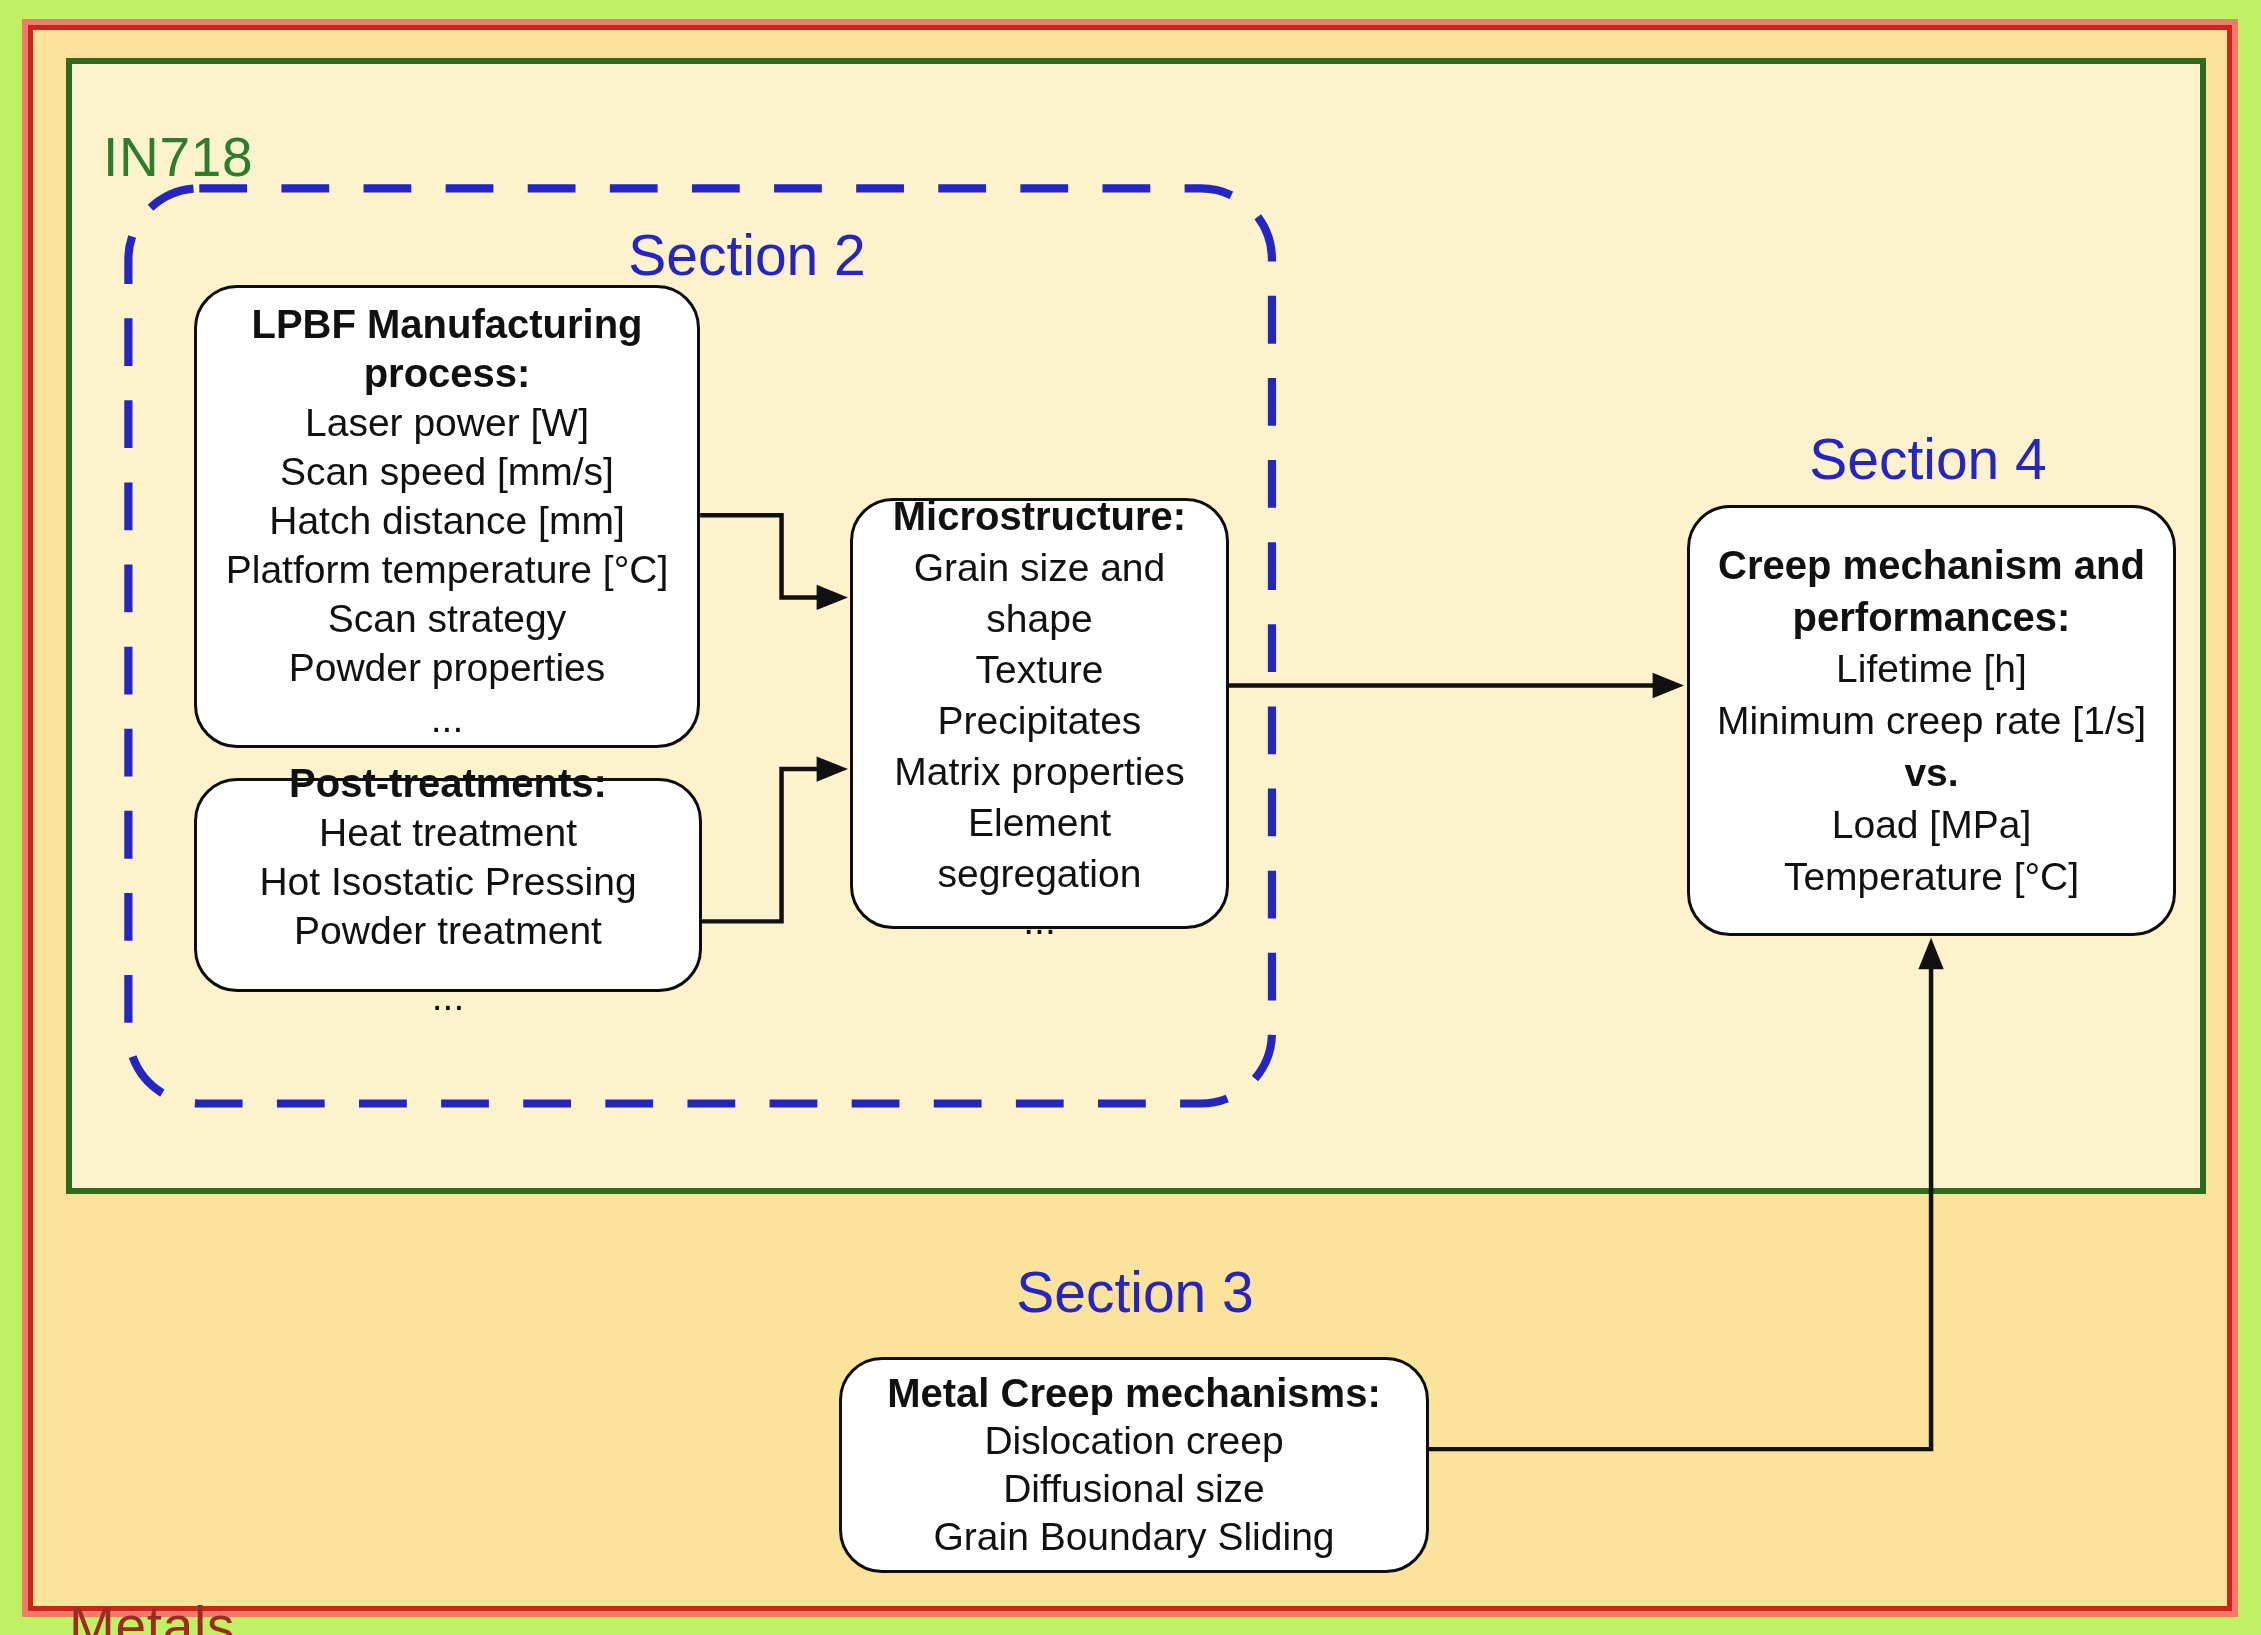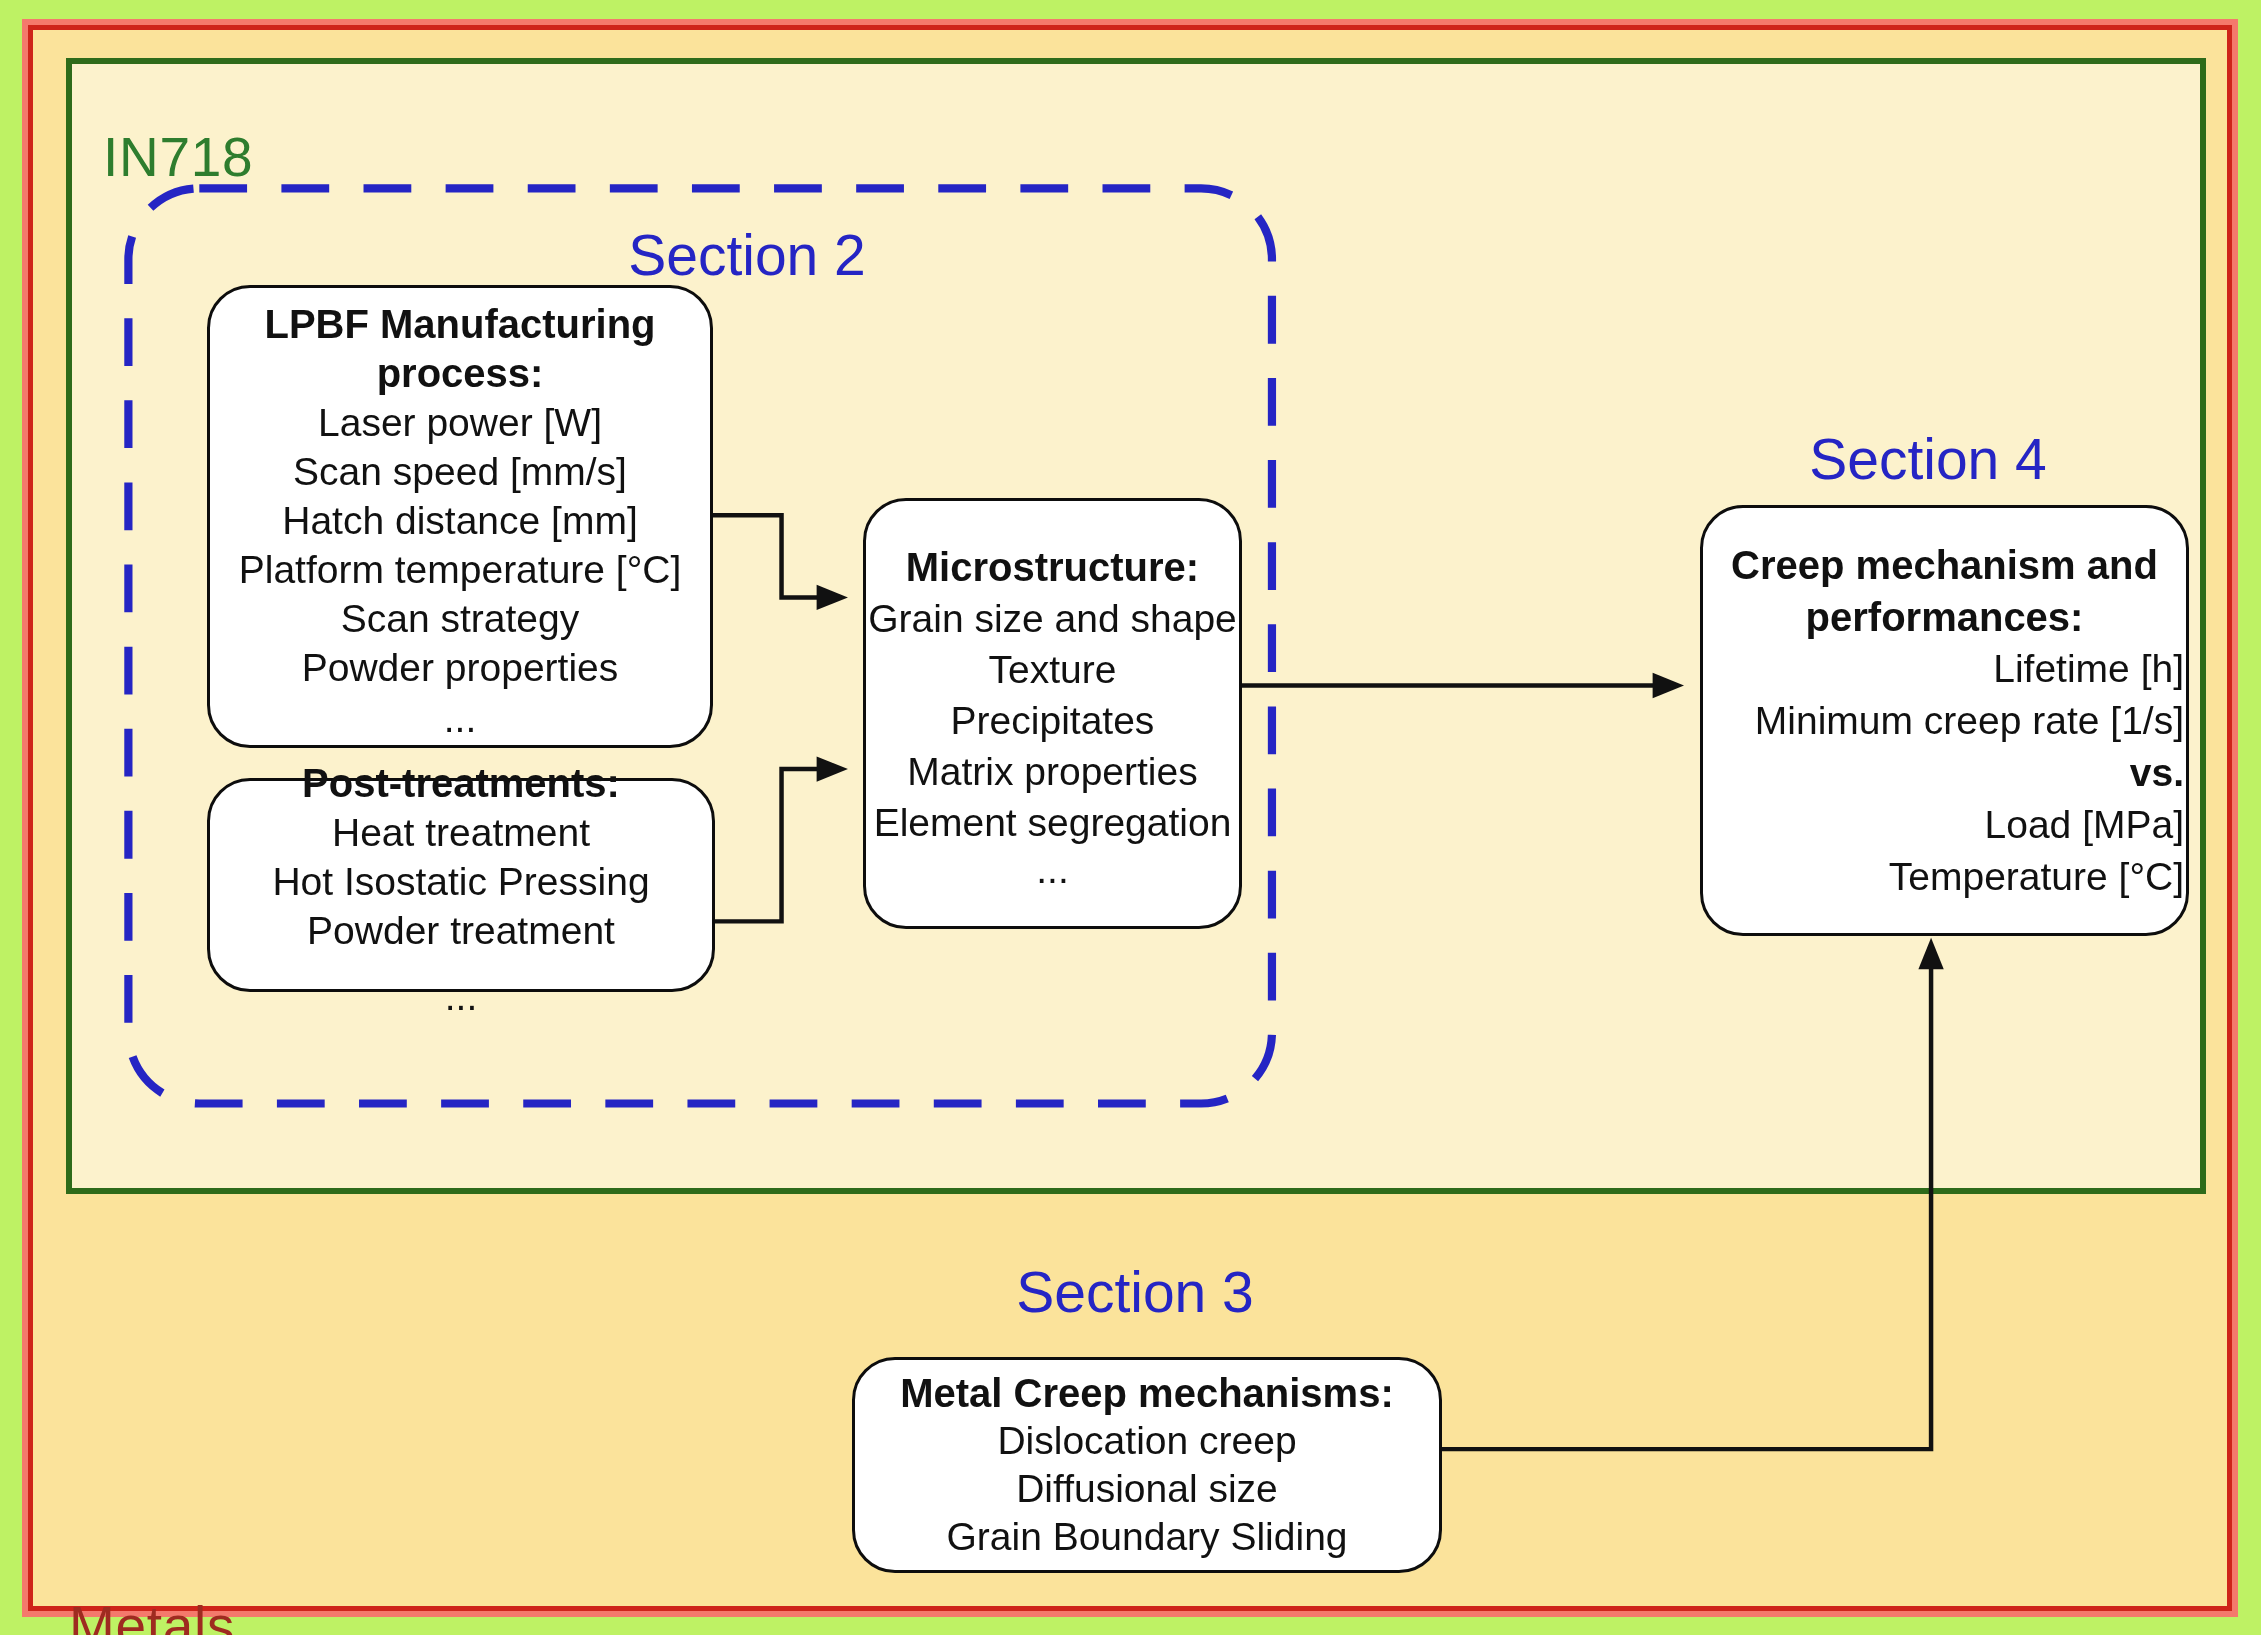--- a/index.html
+++ b/index.html
@@ -33,28 +33,28 @@
     position:absolute; z-index:4; font-size:57px; color:var(--blue);
     transform:translateX(-50%); white-space:nowrap;
   }
   .label-s2{left:747px; top:222px;}
   .label-s3{left:1135px; top:1259px;}
   .label-s4{left:1928px; top:426px;}
   .node{
     position:absolute; z-index:5; background:#ffffff;
     border:3.7px solid #0d0d0d; border-radius:43px; box-sizing:border-box;
     display:flex; flex-direction:column; align-items:center; justify-content:center;
-    text-align:center; font-size:39px; line-height:49px; padding:6px 2px;margin-left:13px;
+    text-align:center; font-size:39px; line-height:49px; padding:6px 16px;
   }
   .node .title{font-weight:bold; font-size:40px;}
   .node .bold{font-weight:bold;}
   .node-lpbf{left:194px; top:285px; width:506px; height:463px;}
   .node-post{left:194px; top:778px; width:508px; height:214px;}
   .node-micro{left:850px; top:498px; width:379px; height:431px; line-height:51px;}
-  .node-creep{left:1687px; top:505px; width:489px; height:431px; line-height:52px;align-items:flex-end;}
+  .node-creep{left:1687px; top:505px; width:489px; height:431px; line-height:52px;}
   .node-metal{left:839px; top:1357px; width:590px; height:216px; line-height:48px;}
   .ellipsis{line-height:30px;}
   .node-lpbf .ellipsis{margin-top:12px;}
   .node-post .ellipsis{margin-top:27px;}
   .node-micro .ellipsis{margin-top:7.5px;}
 </style>
 </head>
 <body>
 
 <div class="canvas">

